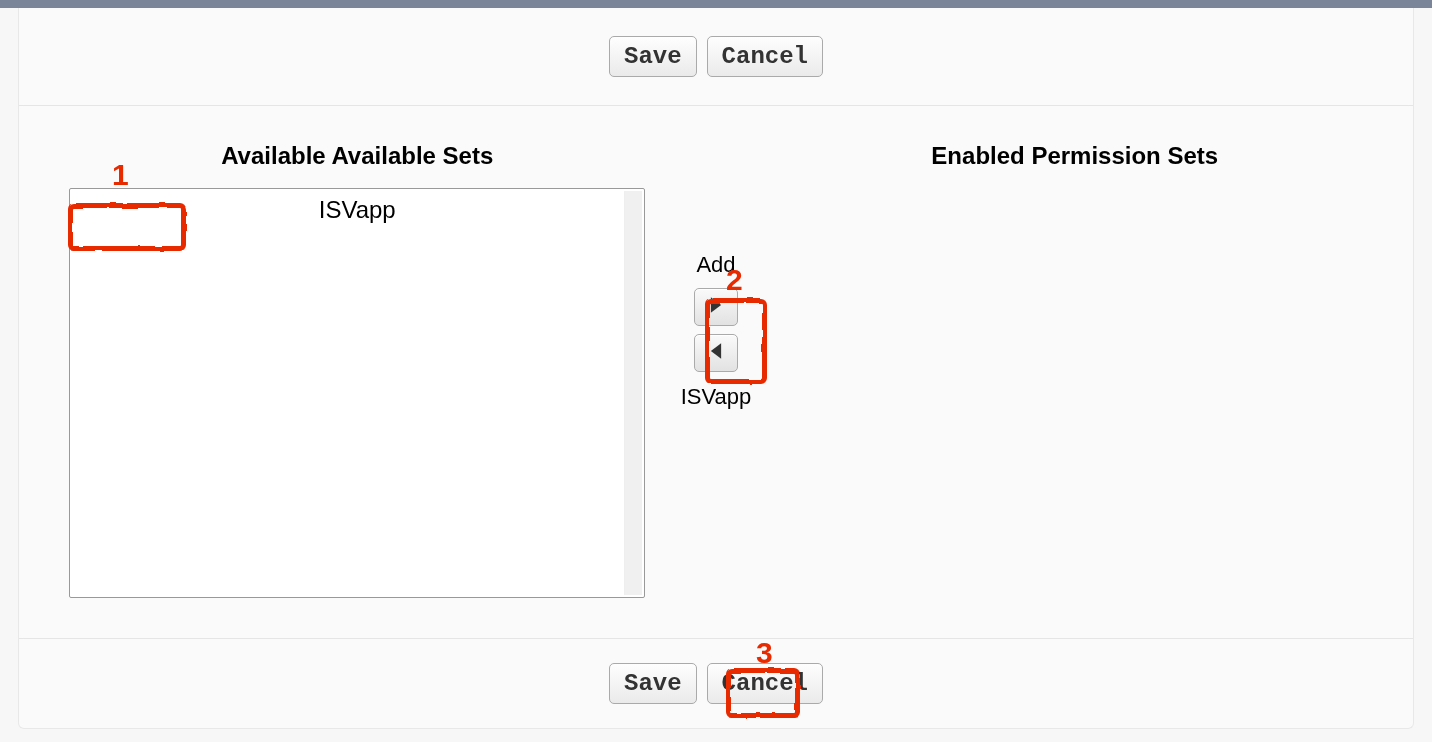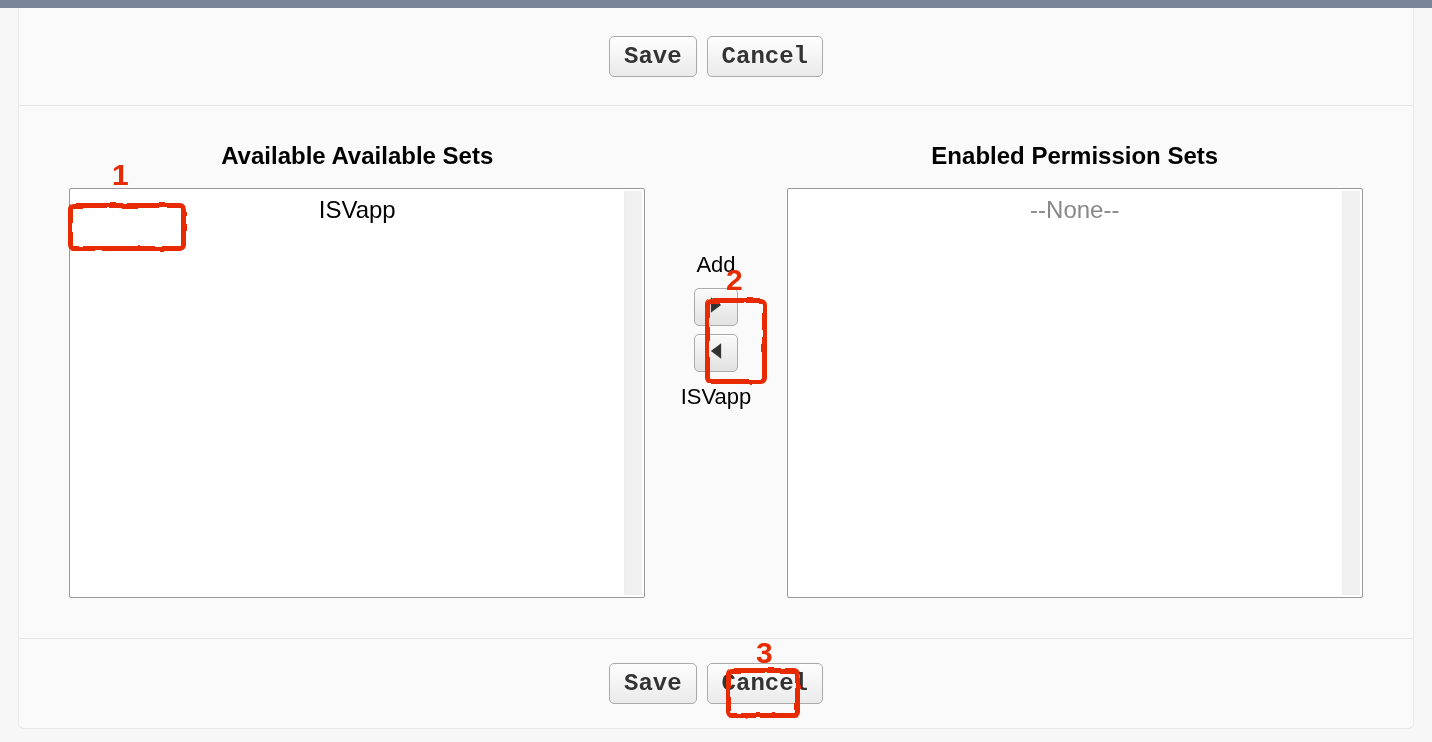--- a/index.html
+++ b/index.html
@@ -193,24 +193,20 @@
           <svg viewBox="0 0 10 14">
               <path d="M9 1 L1 7 L9 13 Z" fill="#333"></path>
             </svg>
         </span>
       </div>
       <div class="ctrl-label below">ISVapp</div>
     </div>
 
     <div class="column">
       <div class="col-header">Enabled Permission Sets</div>
-      <div class="listbox">
-        <div class="placeholder">--None--</div>
-        <div class="scroll-track"></div>
-      </div>
     </div>
 
   </div>
 
   <div class="button-row bottom">
     <button class="btn">Save</button>
     <button class="btn">Cancel</button>
   </div>
 
 </div>

